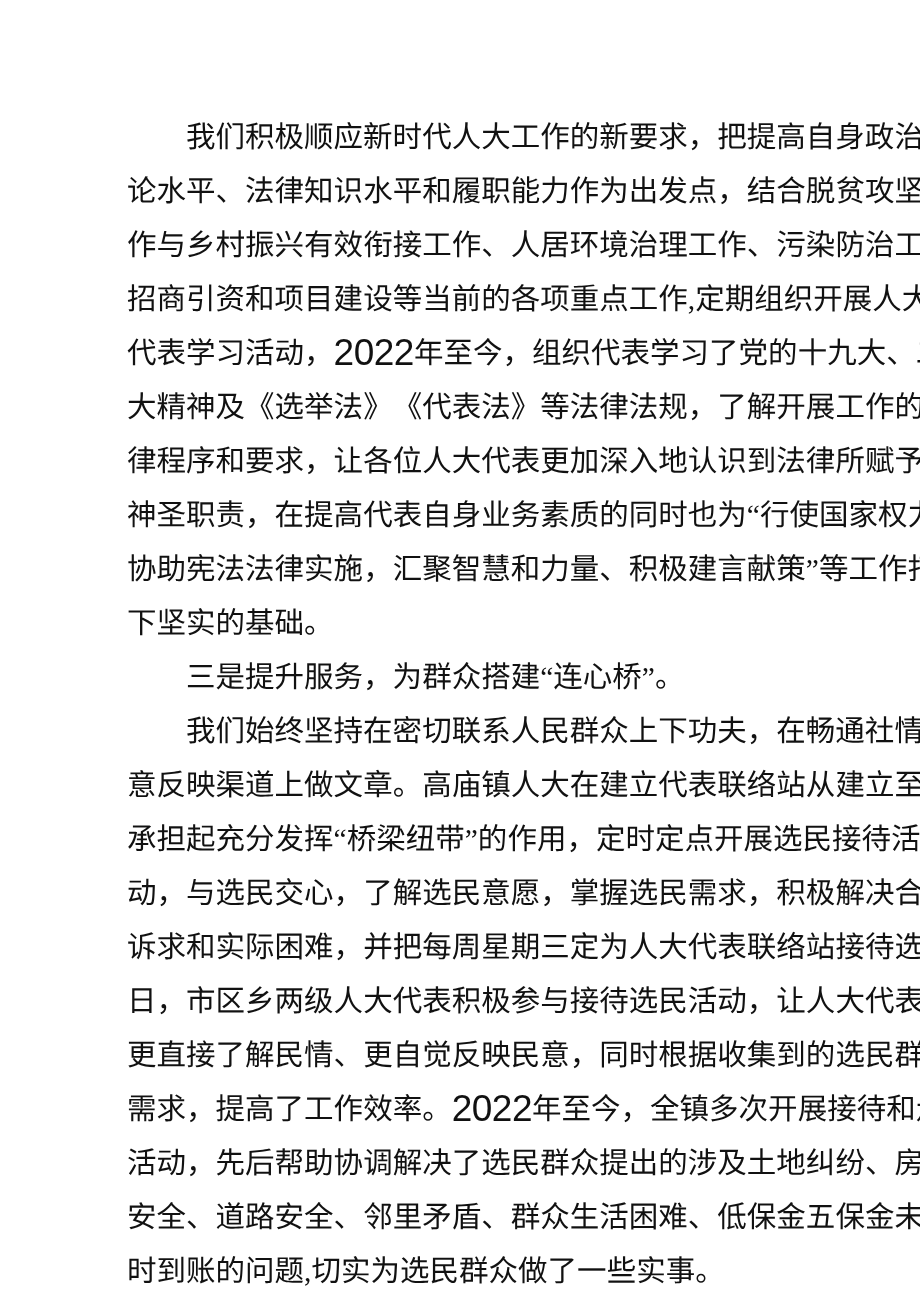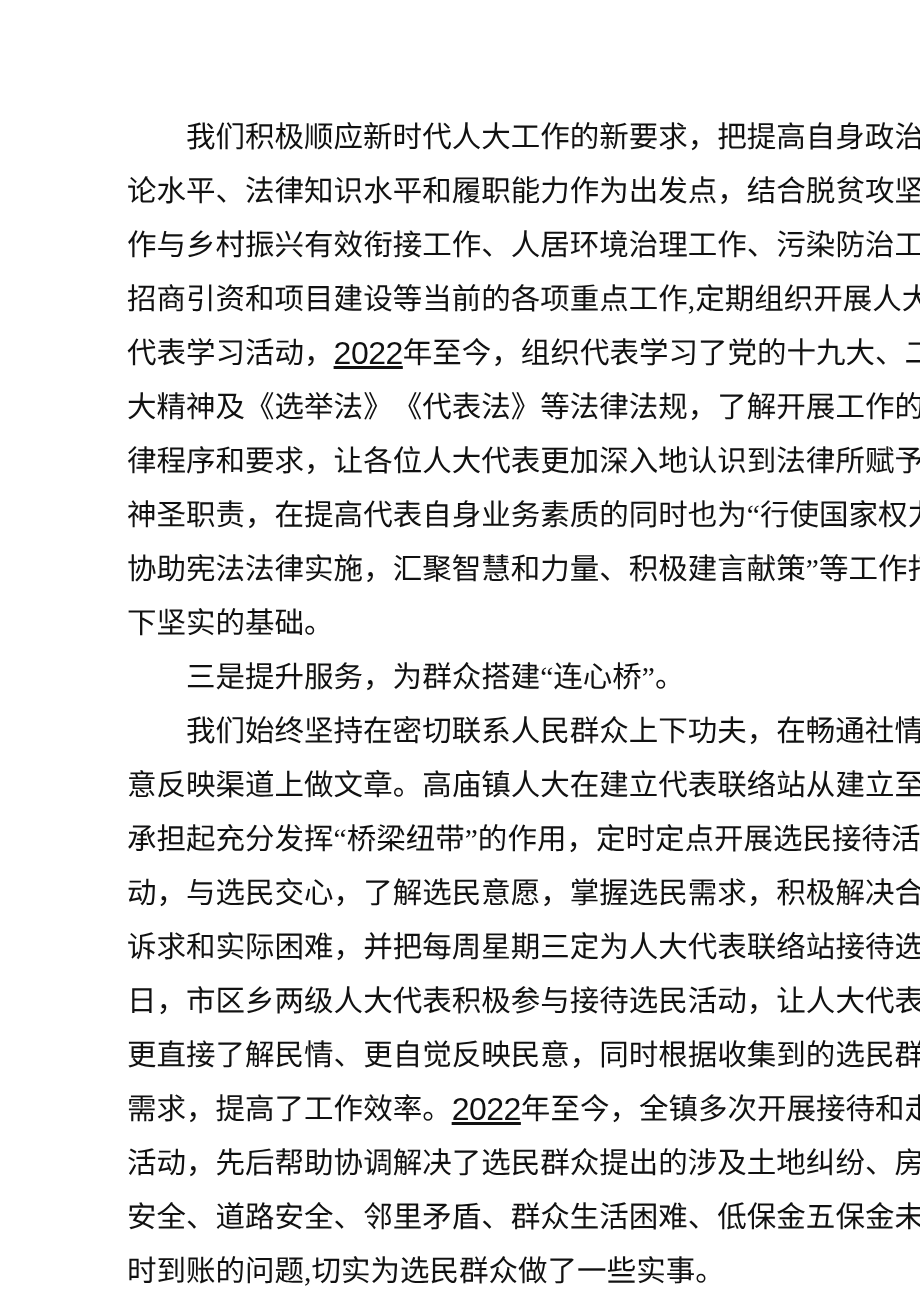--- a/index.html
+++ b/index.html
@@ -59,23 +59,22 @@
     display: inline-block;
     flex: 0 0 auto;
     width: 59px;
   }
   .ch {
     display: inline-block;
   }
   
   .ch.num {
     font-family: "Liberation Sans", "DejaVu Sans", sans-serif;
-    font-size: 32px;
+    font-size: 37px;
     letter-spacing: -0.5px;
-    text-decoration: underline;
   }
 </style>
 </head>
 <body>
 
 <div class="page">
   <div class="doc-body" id="doc-body">
       <div class="para">
         <div class="line justify"><span class="indent"></span><span class="ch">我</span><span class="ch">们</span><span class="ch">积</span><span class="ch">极</span><span class="ch">顺</span><span class="ch">应</span><span class="ch">新</span><span class="ch">时</span><span class="ch">代</span><span class="ch">人</span><span class="ch">大</span><span class="ch">工</span><span class="ch">作</span><span class="ch">的</span><span class="ch">新</span><span class="ch">要</span><span class="ch">求</span><span class="ch">，</span><span class="ch">把</span><span class="ch">提</span><span class="ch">高</span><span class="ch">自</span><span class="ch">身</span><span class="ch">政</span><span class="ch">治</span></div>
         <div class="line justify"><span class="ch">论</span><span class="ch">水</span><span class="ch">平</span><span class="ch">、</span><span class="ch">法</span><span class="ch">律</span><span class="ch">知</span><span class="ch">识</span><span class="ch">水</span><span class="ch">平</span><span class="ch">和</span><span class="ch">履</span><span class="ch">职</span><span class="ch">能</span><span class="ch">力</span><span class="ch">作</span><span class="ch">为</span><span class="ch">出</span><span class="ch">发</span><span class="ch">点</span><span class="ch">，</span><span class="ch">结</span><span class="ch">合</span><span class="ch">脱</span><span class="ch">贫</span><span class="ch">攻</span><span class="ch">坚</span></div>

